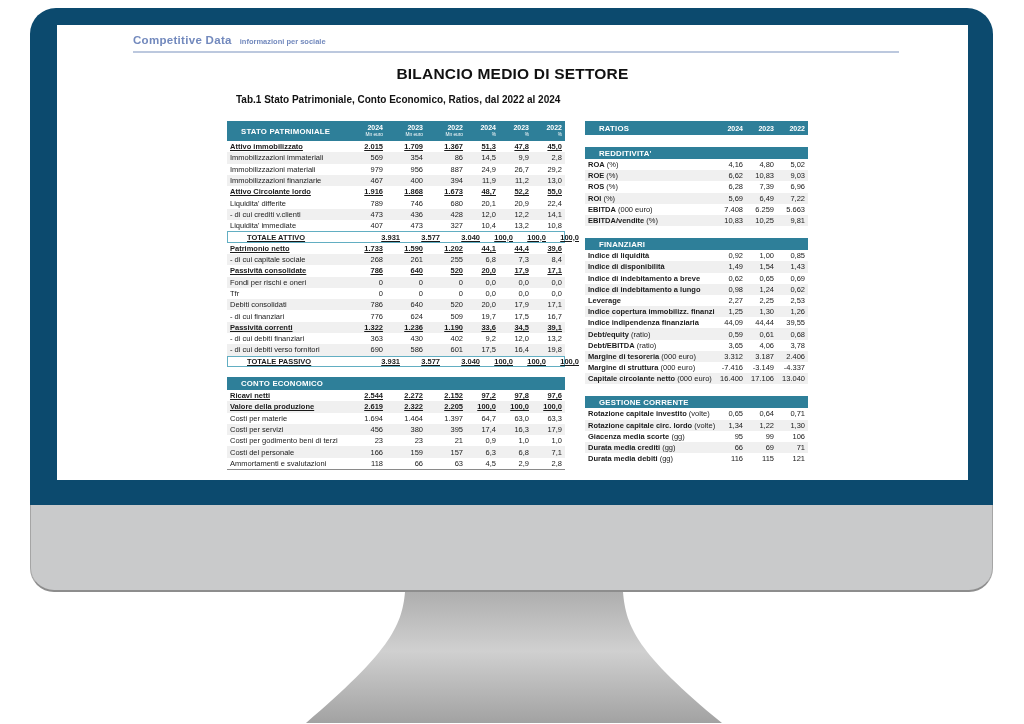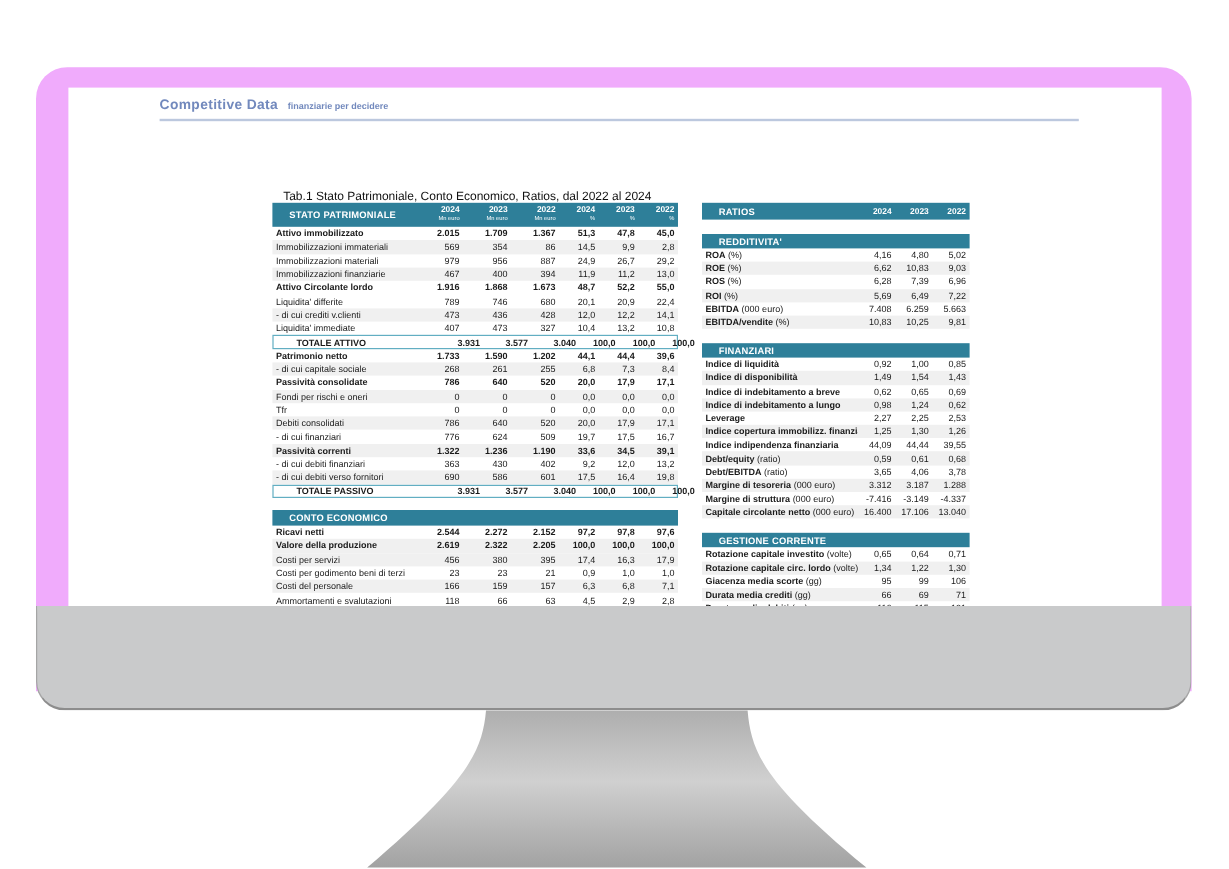--- a/index.html
+++ b/index.html
@@ -8,54 +8,54 @@
   }
   *{box-sizing:border-box;}
   html,body{margin:0;padding:0;}
   body{
     width:1024px;height:724px;position:relative;overflow:hidden;
     background:#ffffff;font-family:"Liberation Sans",sans-serif;
   }
   
   .monitor-frame{
     position:absolute;left:30px;top:8px;width:963px;height:520px;
-    background:#f0abfc;border-radius:26px 26px 0 0;margin-top:48px;
+    background:#0c4a6e;border-radius:26px 26px 0 0;
   }
   .screen{
     position:absolute;left:27px;top:17px;width:911px;height:455px;
     background:#ffffff;overflow:hidden;
   }
   .chin{
     position:absolute;left:30px;top:505px;width:963px;height:87px;
     background:#c9cacb;border-radius:0 0 24px 24px;
     border-left:1px solid #a5a5a5;border-right:1px solid #a5a5a5;
     border-bottom:2px solid #8d8d8d;
   }
   .stand{position:absolute;left:0;top:591px;width:1024px;height:133px;}
   
   .logo-row{position:absolute;left:76px;top:9px;display:flex;align-items:baseline;gap:8px;color:var(--logo-blue);}
   .brand{font-size:11.5px;font-weight:bold;letter-spacing:.3px;}
   .tagline{font-size:7.5px;font-weight:bold;}
   .logo-rule{position:absolute;left:76px;top:26px;width:766px;height:2px;background:var(--rule-blue);}
   .page-title{position:absolute;left:0;top:40px;width:100%;text-align:center;font-size:15.5px;font-weight:bold;color:#111;letter-spacing:.2px;}
-  .subtitle{position:absolute;left:179px;top:86px;font-size:10px;color:#111;}
+  .subtitle{position:absolute;left:179px;top:69px;font-size:10px;color:#111;font-weight:bold;}
   .left-col{position:absolute;left:170px;top:96px;width:338px;}
   .right-col{position:absolute;left:528px;top:96px;width:223px;}
   
   .band{background:var(--teal);color:#fff;}
   .band-label{font-size:7.8px;font-weight:bold;display:flex;align-items:center;padding-left:14px;white-space:nowrap;letter-spacing:.2px;}
   .sp-grid{display:grid;grid-template-columns:119px 40px 40px 40px 33px 33px 33px;}
   .sp-head{height:20px;}
   .colhead{display:flex;flex-direction:column;align-items:flex-end;justify-content:center;padding-right:3px;}
   .colhead .yr{font-size:7px;font-weight:bold;line-height:8px;}
   .colhead .un{font-size:4.8px;line-height:6px;}
   .t-row{height:11.3px;align-items:center;font-size:7.5px;color:#1a1a1a;}
   .t-label{padding-left:3px;white-space:nowrap;overflow:hidden;}
   .t-val{text-align:right;padding-right:3px;white-space:nowrap;}
-  .bold{font-weight:bold;}
+  .bold{font-weight:bold;text-decoration:underline;}
   .stripe{background:var(--stripe);}
   .total{border:1px solid var(--total-border);font-weight:bold;background:#fff;padding-left:16px;}
   .ce-band{height:13px;display:flex;margin-top:10px;}
   #ce-table{border-bottom:1px solid #8a8a8a;}
   
   .ratios-grid{display:grid;grid-template-columns:130px 31px 31px 31px;}
   .ratios-head{height:14px;}
   .yr-cell{font-size:7px;font-weight:bold;text-align:right;padding-right:3px;align-self:center;}
   .ratio-section{margin-top:12px;}
   .section-band{height:12px;display:flex;align-items:center;text-align:center;}
@@ -64,24 +64,25 @@
   .r-suffix{font-weight:normal;}
 </style>
 </head>
 <body>
 
 <div class="monitor-frame">
   <div class="screen">
 
     <div class="logo-row">
       <span class="brand">Competitive Data</span>
-      <span class="tagline">finanziarie per decidere</span>
+      <span class="tagline">informazioni per sociale</span>
     </div>
     <div class="logo-rule"></div>
 
+    <div class="page-title">BILANCIO MEDIO DI SETTORE</div>
     <div class="subtitle">Tab.1 Stato Patrimoniale, Conto Economico, Ratios, dal 2022 al 2024</div>
 
     <div class="left-col">
       <div id="sp-table">
         <div class="band sp-grid sp-head" id="sp-head">
           <div class="band-label">STATO PATRIMONIALE</div>
         <div class="colhead">
               <span class="yr">2024</span>
               <span class="un">Mn euro</span>
             </div>
@@ -305,20 +306,29 @@
             </div>
             <div class="sp-grid t-row stripe bold">
               <div class="t-label">Valore della produzione</div>
               <div class="t-val">2.619</div>
               <div class="t-val">2.322</div>
               <div class="t-val">2.205</div>
               <div class="t-val">100,0</div>
               <div class="t-val">100,0</div>
               <div class="t-val">100,0</div>
             </div>
+            <div class="sp-grid t-row">
+              <div class="t-label">Costi per materie</div>
+              <div class="t-val">1.694</div>
+              <div class="t-val">1.464</div>
+              <div class="t-val">1.397</div>
+              <div class="t-val">64,7</div>
+              <div class="t-val">63,0</div>
+              <div class="t-val">63,3</div>
+            </div>
             <div class="sp-grid t-row stripe">
               <div class="t-label">Costi per servizi</div>
               <div class="t-val">456</div>
               <div class="t-val">380</div>
               <div class="t-val">395</div>
               <div class="t-val">17,4</div>
               <div class="t-val">16,3</div>
               <div class="t-val">17,9</div>
             </div>
             <div class="sp-grid t-row">
@@ -457,21 +467,21 @@
               <div class="ratios-grid r-row">
                 <div class="r-label">Debt/EBITDA<span class="r-suffix"> (ratio)</span></div>
                 <div class="t-val">3,65</div>
                 <div class="t-val">4,06</div>
                 <div class="t-val">3,78</div>
               </div>
               <div class="ratios-grid r-row stripe">
                 <div class="r-label">Margine di tesoreria<span class="r-suffix"> (000 euro)</span></div>
                 <div class="t-val">3.312</div>
                 <div class="t-val">3.187</div>
-                <div class="t-val">1.288</div>
+                <div class="t-val">2.406</div>
               </div>
               <div class="ratios-grid r-row">
                 <div class="r-label">Margine di struttura<span class="r-suffix"> (000 euro)</span></div>
                 <div class="t-val">-7.416</div>
                 <div class="t-val">-3.149</div>
                 <div class="t-val">-4.337</div>
               </div>
               <div class="ratios-grid r-row stripe">
                 <div class="r-label">Capitale circolante netto<span class="r-suffix"> (000 euro)</span></div>
                 <div class="t-val">16.400</div>

